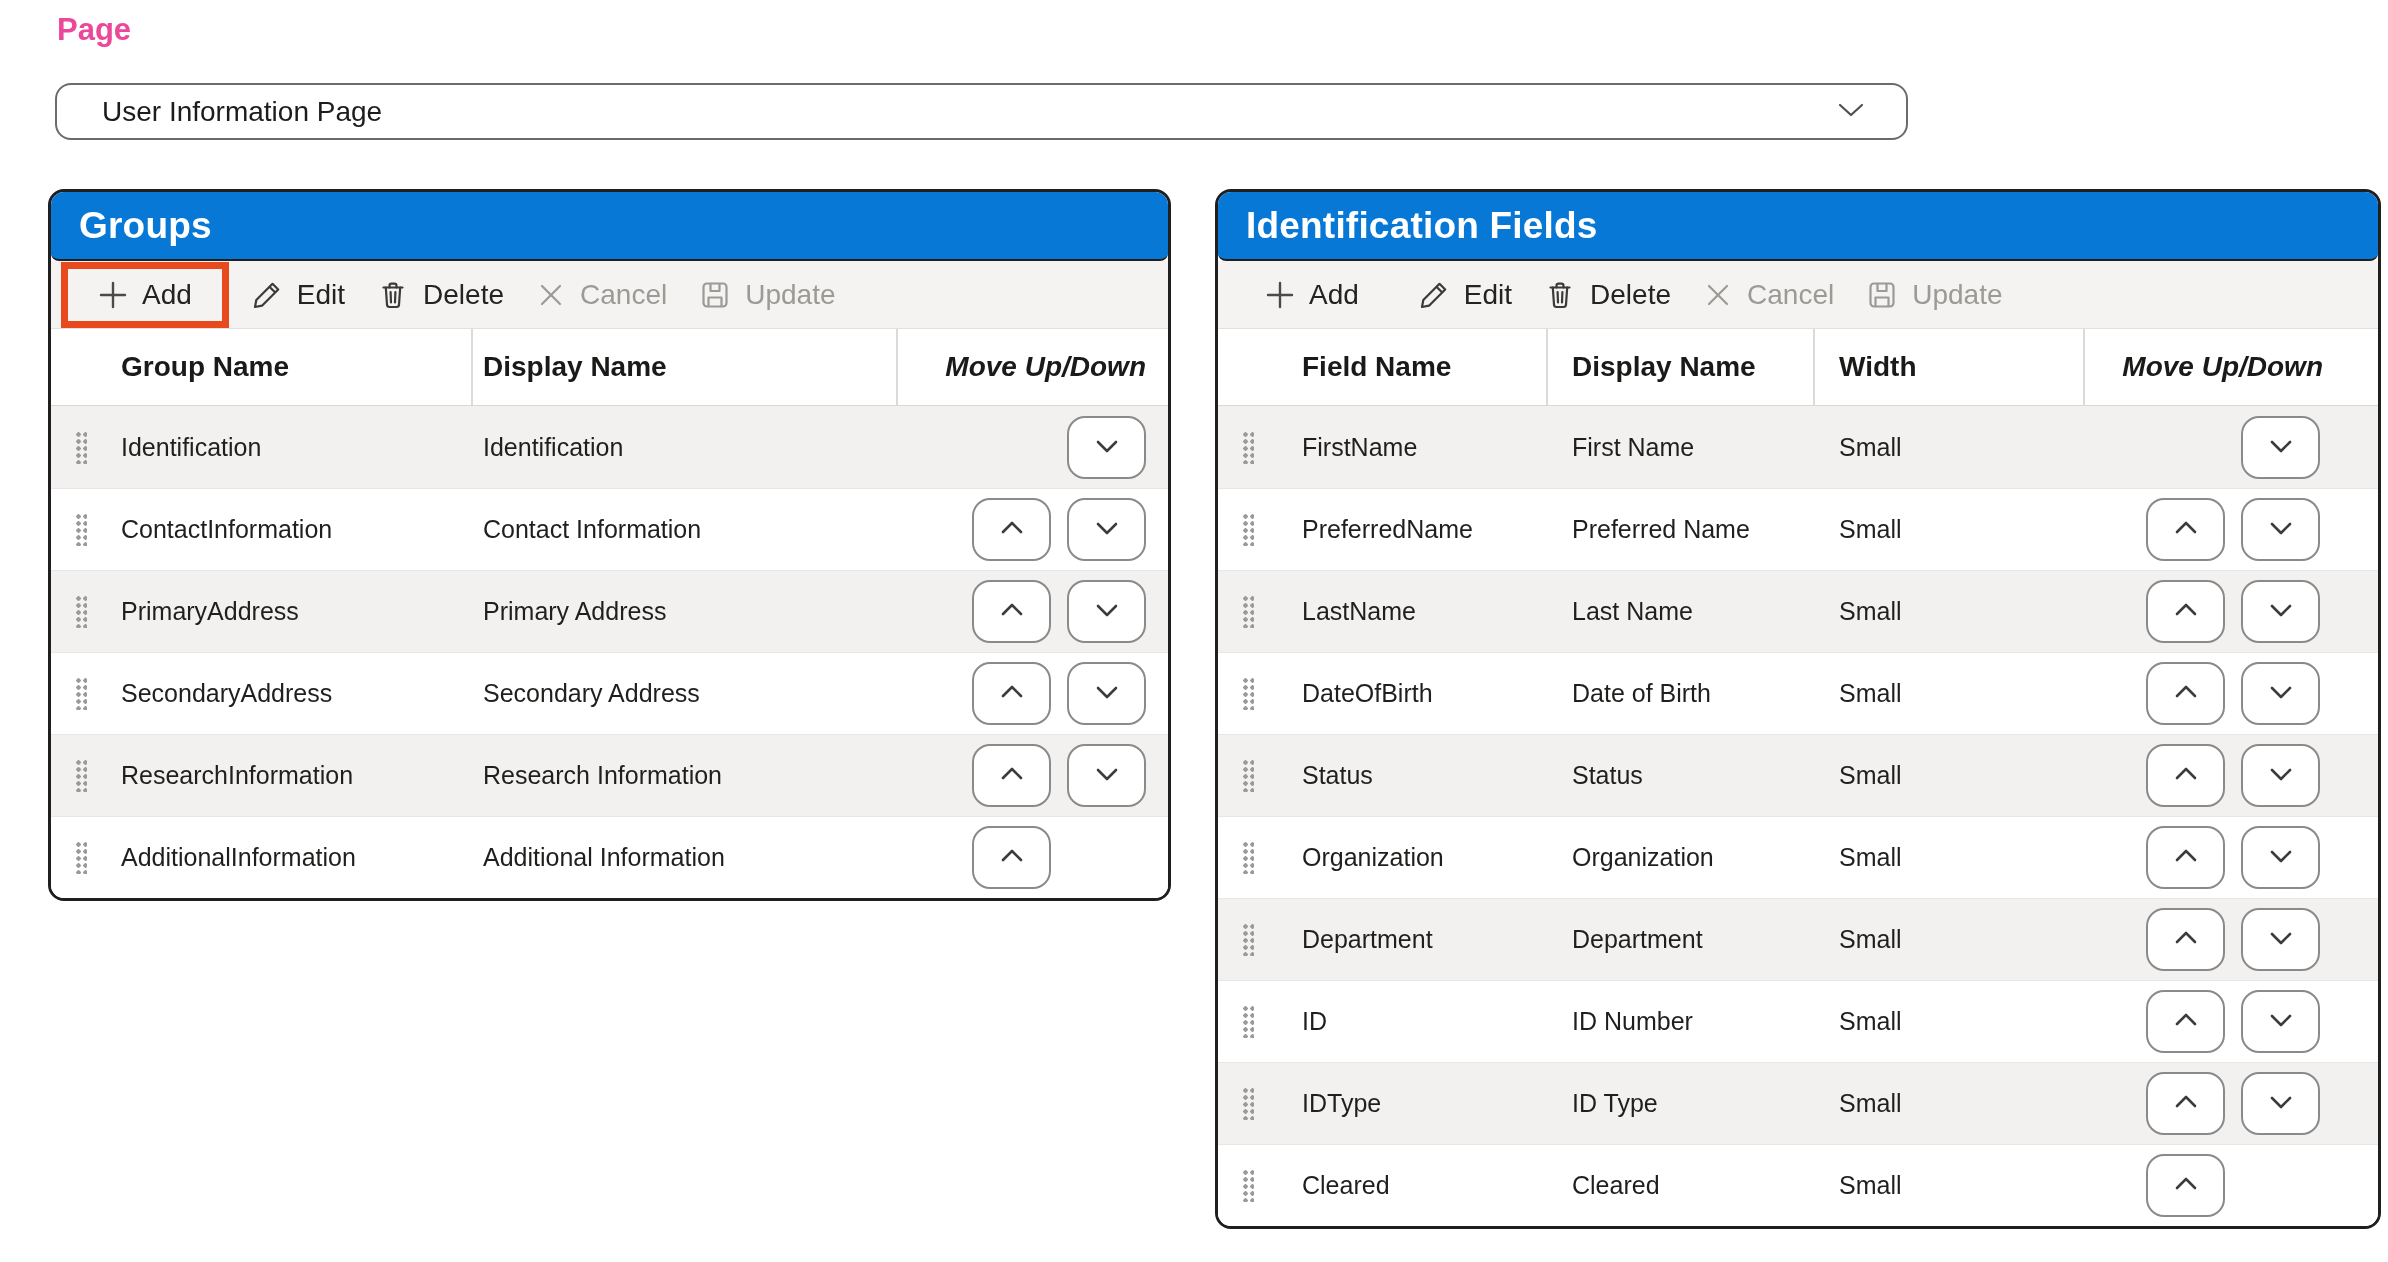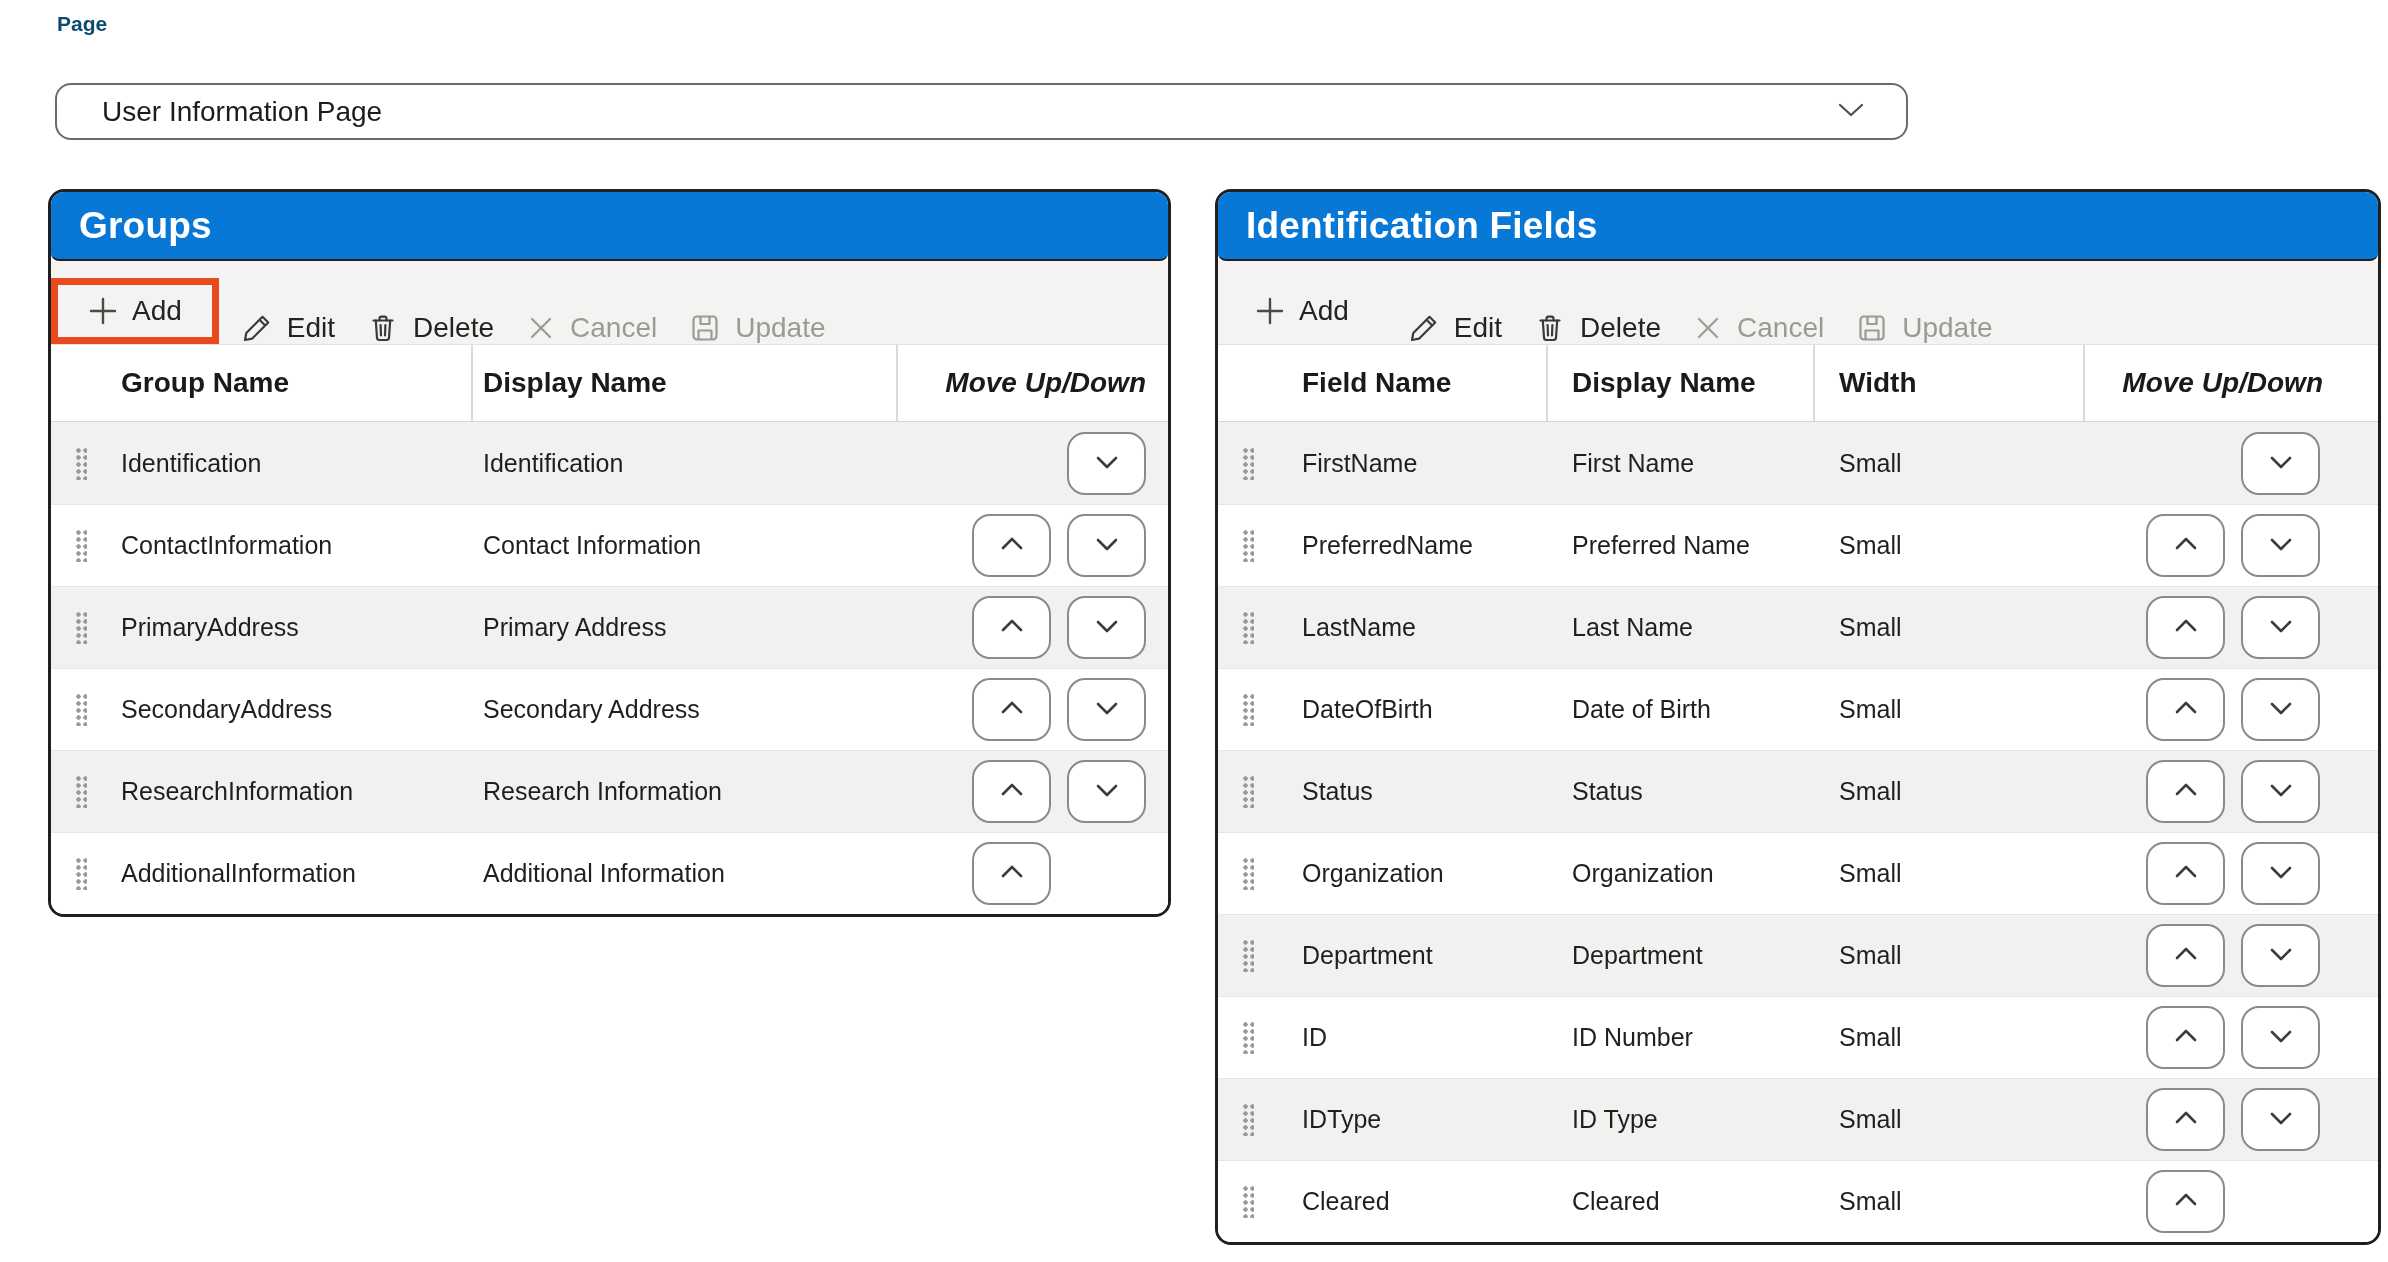--- a/index.html
+++ b/index.html
@@ -1,38 +1,38 @@
 <!DOCTYPE html>
 <html><head>
 <meta charset="utf-8">
 <style>
   * { box-sizing: border-box; margin: 0; padding: 0; }
   html, body { width: 2388px; height: 1262px; background: #ffffff;
     font-family: "Liberation Sans", sans-serif; overflow: hidden; }
   .stage { position: relative; width: 2388px; height: 1262px; }
 
   .page-label { position: absolute; left: 57px; top: 12px;
-    font-size: 21px; font-weight: 700; color: #0c4a6e; text-align: right; }
+    font-size: 31px; font-weight: 700; color: #ec4899; text-align: right; }
 
   .select { position: absolute; left: 55px; top: 83px; width: 1853px; height: 57px;
     border: 2px solid #6B6B6B; border-radius: 16px; background: #fff;
     display: flex; align-items: center; padding: 0 40px 0 45px; cursor: pointer; }
   .select .sel-text { font-size: 28px; color: #1C1C1C; flex: 1; }
 
   .panel { position: absolute; top: 189px; border: 3px solid #1F1F1F;
     border-radius: 16px; background: #fff; overflow: hidden; }
   .panel.p0 { left: 48px; width: 1123px; }
   .panel.p1 { left: 1215px; width: 1166px; }
 
   .panel-header { height: 69px; background: #0778D6; border-bottom: 2px solid #1F1F1F;
     display: flex; align-items: center; padding: 0 28px; border-radius: 8px; }
   .panel-title { color: #ffffff; font-size: 37px; font-weight: 700; letter-spacing: 0.2px; }
 
-  .toolbar { height: 84px; background: #F4F3F1; border-bottom: 1px solid #E2E1DF;
-    display: flex; align-items: flex-end; }
+  .toolbar { height: 68px; background: #F4F3F1; border-bottom: 1px solid #E2E1DF;
+    display: flex; align-items: center; padding-left: 10px; }
   .tb-btn { display: inline-flex; align-items: center; gap: 14px; padding: 0 16px;
     background: none; border: none; font-family: inherit; font-size: 28px;
     color: #242321; cursor: pointer; }
   .tb-btn.disabled { color: #9C9A97; cursor: default; }
   .tb-btn svg { display: block; }
   .add-wrap { display: inline-flex; align-items: center; padding: 10px 14px;
     border: 7px solid transparent; margin-right: 6px; }
   .add-wrap.hl { border-color: #E8491D; }
 
   .thead { display: grid; height: 77px; background: #fff; border-bottom: 1px solid #D8D7D5;

